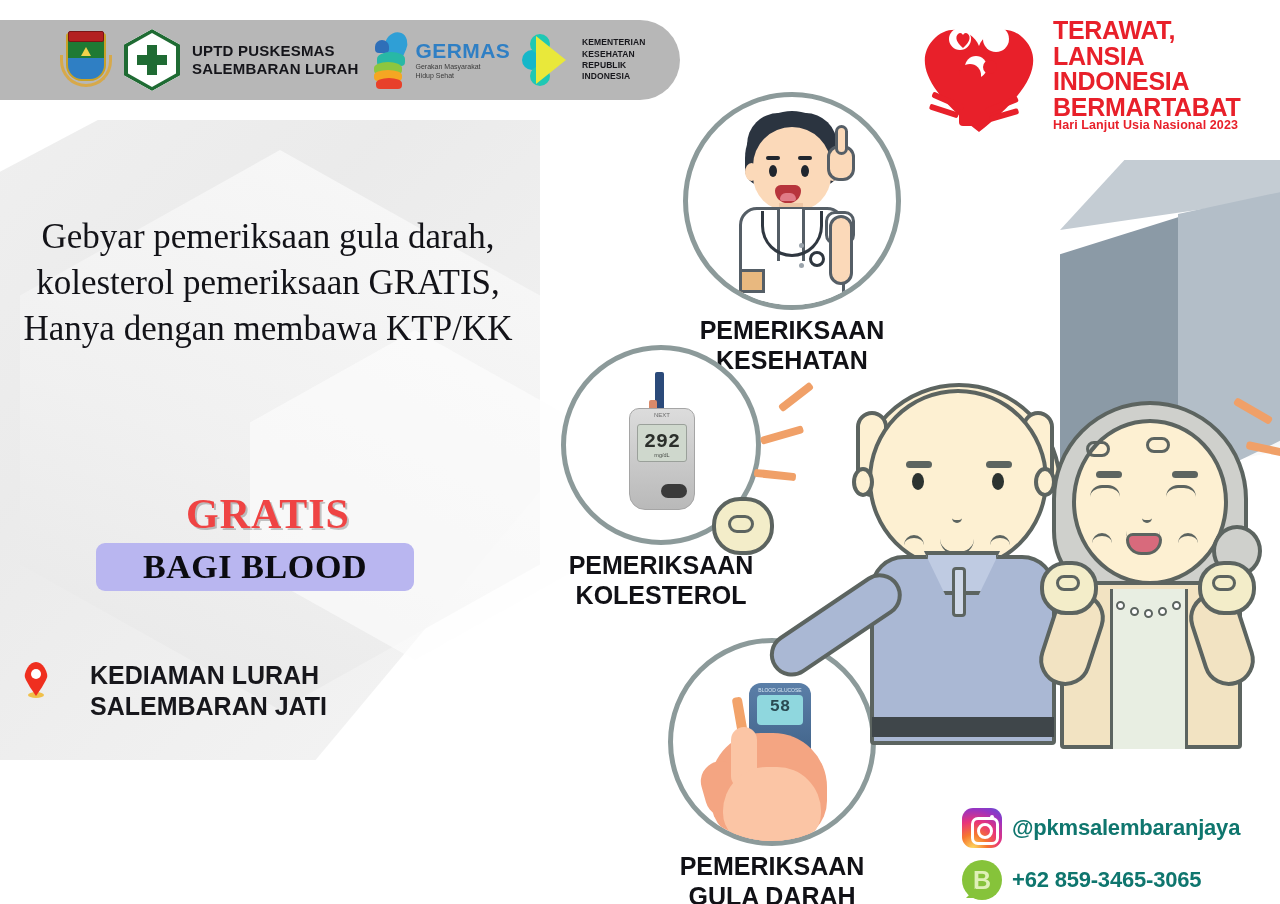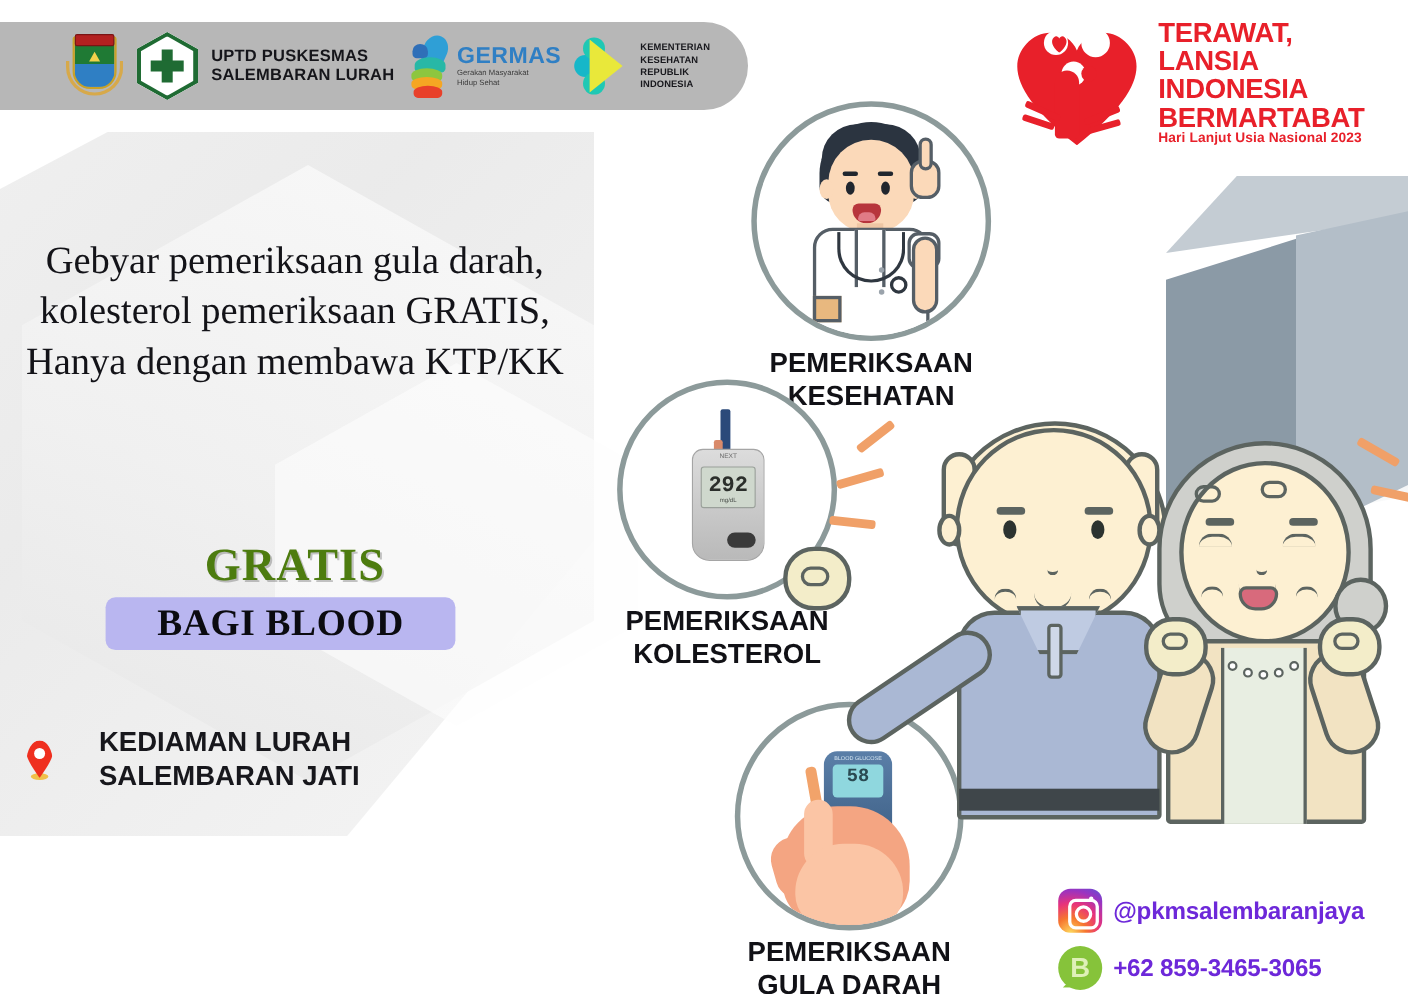--- a/index.html
+++ b/index.html
@@ -172,40 +172,40 @@
   
   .headline {
     position:absolute; left:18px; top:214px; width:500px;
     text-align:center;
     font-family:"Liberation Serif", serif;
     font-size:35px; color:#131318; line-height:1.32;
   }
   .gratis-word{
     position:absolute; left:18px; top:490px; width:500px; text-align:center;
     font-family:"Liberation Serif", serif;
-    font-weight:bold; font-size:42px; color:#4d7c0f; letter-spacing:1px;
+    font-weight:bold; font-size:42px; color:#ef4444; letter-spacing:1px;
     text-shadow:2px 2px 0 rgba(0,0,0,.22);
   }
   .bagi-badge{
     position:absolute; left:96px; top:543px; width:318px; height:48px;
     background:#b9b6f0; border-radius:9px;
     display:flex; align-items:center; justify-content:center;
   }
   .bagi-badge span{
     font-family:"Liberation Serif", serif;
     font-weight:bold; font-size:34px; color:#0b0b10; letter-spacing:.6px;
   }
 
   
   .info { position:absolute; left:14px; top:636px; width:470px; }
   .info-row{ display:flex; align-items:flex-start; gap:16px; margin-bottom:26px; }
   .info-row .txt{
     font-size:25px; font-weight:bold; color:#17171c; line-height:1.25; padding-top:2px;
   }
-  .info-row.loc{ margin-top:22px;align-items:center; }
+  .info-row.loc{ margin-top:22px; }
   .info-row.loc .txt{ padding-left:18px; }
   .ic { flex:0 0 auto; width:42px; height:42px; position:relative; }
 
   
   .ic-cal .body{ position:absolute; left:3px; top:7px; width:36px; height:30px;
       background:#eef5fb; border:1.5px solid #cfd9e3; border-radius:3px;}
   .ic-cal .head{ position:absolute; left:3px; top:7px; width:36px; height:8px;
       background:#e8344a; border-radius:3px 3px 0 0;}
   .ic-cal .ring{ position:absolute; top:3px; width:3px; height:8px; background:#d9d9d9; border-radius:2px;}
   .ic-cal .r1{ left:10px;} .ic-cal .r2{ left:29px;}
@@ -360,21 +360,21 @@
       background:#f3edc9; border:4px solid #5c6460; border-radius:26px;}
   .gma .fistR{ position:absolute; left:438px; top:186px; width:58px; height:54px;
       background:#f3edc9; border:4px solid #5c6460; border-radius:26px;}
   .gma .curl{ position:absolute; width:24px; height:16px; border:3px solid #5c6460; border-radius:10px;}
 
   .spark{ position:absolute; background:#f0a068; border-radius:3px; }
 
   
   .contact{ position:absolute; left:962px; top:808px; width:312px; }
   .c-row{ display:flex; align-items:center; gap:10px; margin-bottom:12px; }
-  .c-row .c-txt{ font-size:22px; font-weight:bold; color:#6d28d9; letter-spacing:-.2px; }
+  .c-row .c-txt{ font-size:22px; font-weight:bold; color:#0f766e; letter-spacing:-.2px; }
   .ig-ic{ width:40px; height:40px; border-radius:11px;
       background:radial-gradient(circle at 28% 100%, #fdd85d 0%, #f6762f 28%, #e8337a 54%, #9b33c0 78%, #5b51d8 100%);
       position:relative; flex:0 0 auto;}
   .ig-ic::before{ content:""; position:absolute; left:9px; top:9px; width:22px; height:22px;
       border:3px solid #fff; border-radius:7px;}
   .ig-ic::after{ content:""; position:absolute; left:15px; top:15px; width:10px; height:10px;
       border:3px solid #fff; border-radius:50%;}
   .ig-dot{ position:absolute; right:8px; top:7px; width:4px;height:4px;background:#fff;border-radius:50%;}
   .wa-ic{ width:40px; height:40px; border-radius:50%; background:#86c33a; position:relative; flex:0 0 auto;
       display:flex; align-items:center; justify-content:center;}

